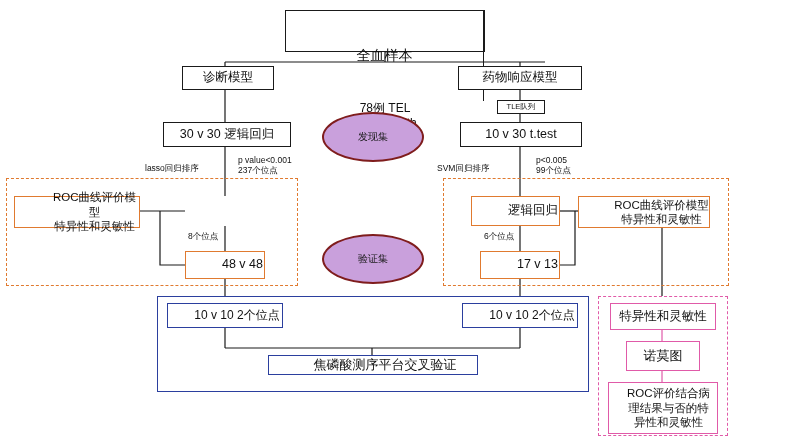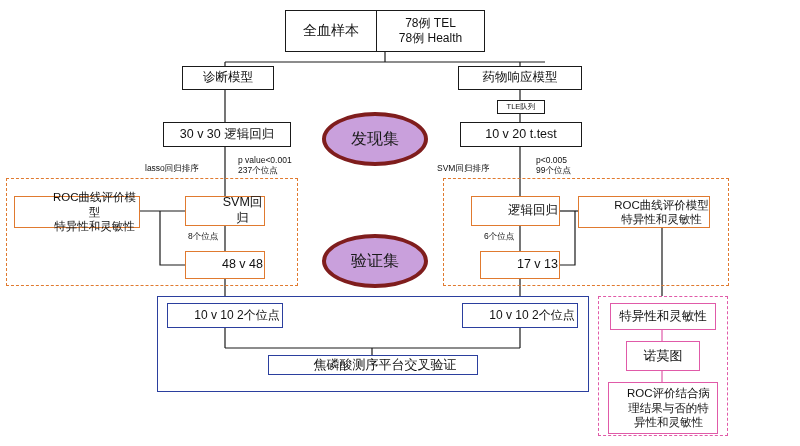--- a/index.html
+++ b/index.html
@@ -25,24 +25,24 @@
   }
   .box-dark{border:1.5px solid #1a1a1a;color:#111;}
   .box-blue{border:1.5px solid #2b3f9e;color:#111;padding-left:24px;}
   .box-orange{border:1.5px solid #e07a2f;color:#111;padding-left:35px;}
   .box-pink{border:1.5px solid #e05aa8;color:#111;}
 
   .ellipse{
     position:absolute;
     display:flex;align-items:center;justify-content:center;
     background:#c9a0dc;
-    border:4px solid #7f1d1d;
+    border:2px solid #7f1d1d;
     border-radius:50%;
     color:#1a1a1a;
-    font-size:16px;
+    font-size:10px;
   }
 
   .label{
     position:absolute;
     color:#111;
     font-size:8.5px;
     white-space:pre-line;
     line-height:1.2;
   }
 
@@ -118,44 +118,43 @@
       <path d="M 662 371 L 662 382"></path>
     </g>
   </svg>
 
   <div class="dash-orange" style="left:6px;top:178px;width:292px;height:108px;"></div>
   <div class="dash-orange" style="left:443px;top:178px;width:286px;height:108px;"></div>
   <div class="frame-blue" style="left:157px;top:296px;width:432px;height:96px;"></div>
   <div class="dash-pink" style="left:598px;top:296px;width:130px;height:140px;"></div>
 
   <div class="node box-dark" style="left:285px;top:10px;width:200px;height:42px;font-size:0;">
-    <div style="display:flex;width:100%;height:100%;">
+    <div style="display:flex;width:100%;height:100%;flex-direction:column;">
       <div style="flex:0 0 90px;display:flex;align-items:center;justify-content:center;font-size:14px;border-right:1.5px solid #1a1a1a;">全血样本</div>
       <div style="flex:1;display:flex;align-items:center;justify-content:center;font-size:12px;white-space:pre-line;">78例 TEL
 78例 Health</div>
     </div>
   </div>
 
   <div class="node box-dark" style="left:182px;top:66px;width:92px;height:24px;font-size:12.5px;">诊断模型</div>
   <div class="node box-dark" style="left:458px;top:66px;width:124px;height:24px;font-size:12.5px;">药物响应模型</div>
   <div class="node box-dark" style="left:497px;top:100px;width:48px;height:14px;font-size:7.5px;">TLE队列</div>
 
   <div class="node box-dark" style="left:163px;top:122px;width:128px;height:25px;font-size:12.5px;">30 v 30 逻辑回归</div>
-  <div class="node box-dark" style="left:460px;top:122px;width:122px;height:25px;font-size:12.5px;">10 v 20 t.test</div>
+  <div class="node box-dark" style="left:460px;top:122px;width:122px;height:25px;font-size:12.5px;">10 v 30 t.test</div>
 
   <div class="label" style="left:145px;top:163px;">lasso回归排序</div>
   <div class="label" style="left:238px;top:155px;">p value&lt;0.001
 237个位点</div>
   <div class="label" style="left:437px;top:163px;">SVM回归排序</div>
   <div class="label" style="left:536px;top:155px;">p&lt;0.005
 99个位点</div>
   <div class="label" style="left:188px;top:231px;">8个位点</div>
   <div class="label" style="left:484px;top:231px;">6个位点</div>
 
-  <div class="node box-orange" style="left:185px;top:196px;width:80px;height:30px;font-size:12.5px;">SVM回归</div>
   <div class="node box-orange" style="left:471px;top:196px;width:89px;height:30px;font-size:12.5px;">逻辑回归</div>
   <div class="node box-orange" style="left:14px;top:196px;width:126px;height:32px;font-size:11.5px;">ROC曲线评价模型
 特异性和灵敏性</div>
   <div class="node box-orange" style="left:578px;top:196px;width:132px;height:32px;font-size:11.5px;">ROC曲线评价模型
 特异性和灵敏性</div>
   <div class="node box-orange" style="left:185px;top:251px;width:80px;height:28px;font-size:12.5px;text-align:right;">48 v 48</div>
   <div class="node box-orange" style="left:480px;top:251px;width:80px;height:28px;font-size:12.5px;">17 v 13</div>
 
   <div class="node box-blue" style="left:167px;top:303px;width:116px;height:25px;font-size:12px;">10 v 10 2个位点</div>
   <div class="node box-blue" style="left:462px;top:303px;width:116px;height:25px;font-size:12px;">10 v 10 2个位点</div>

